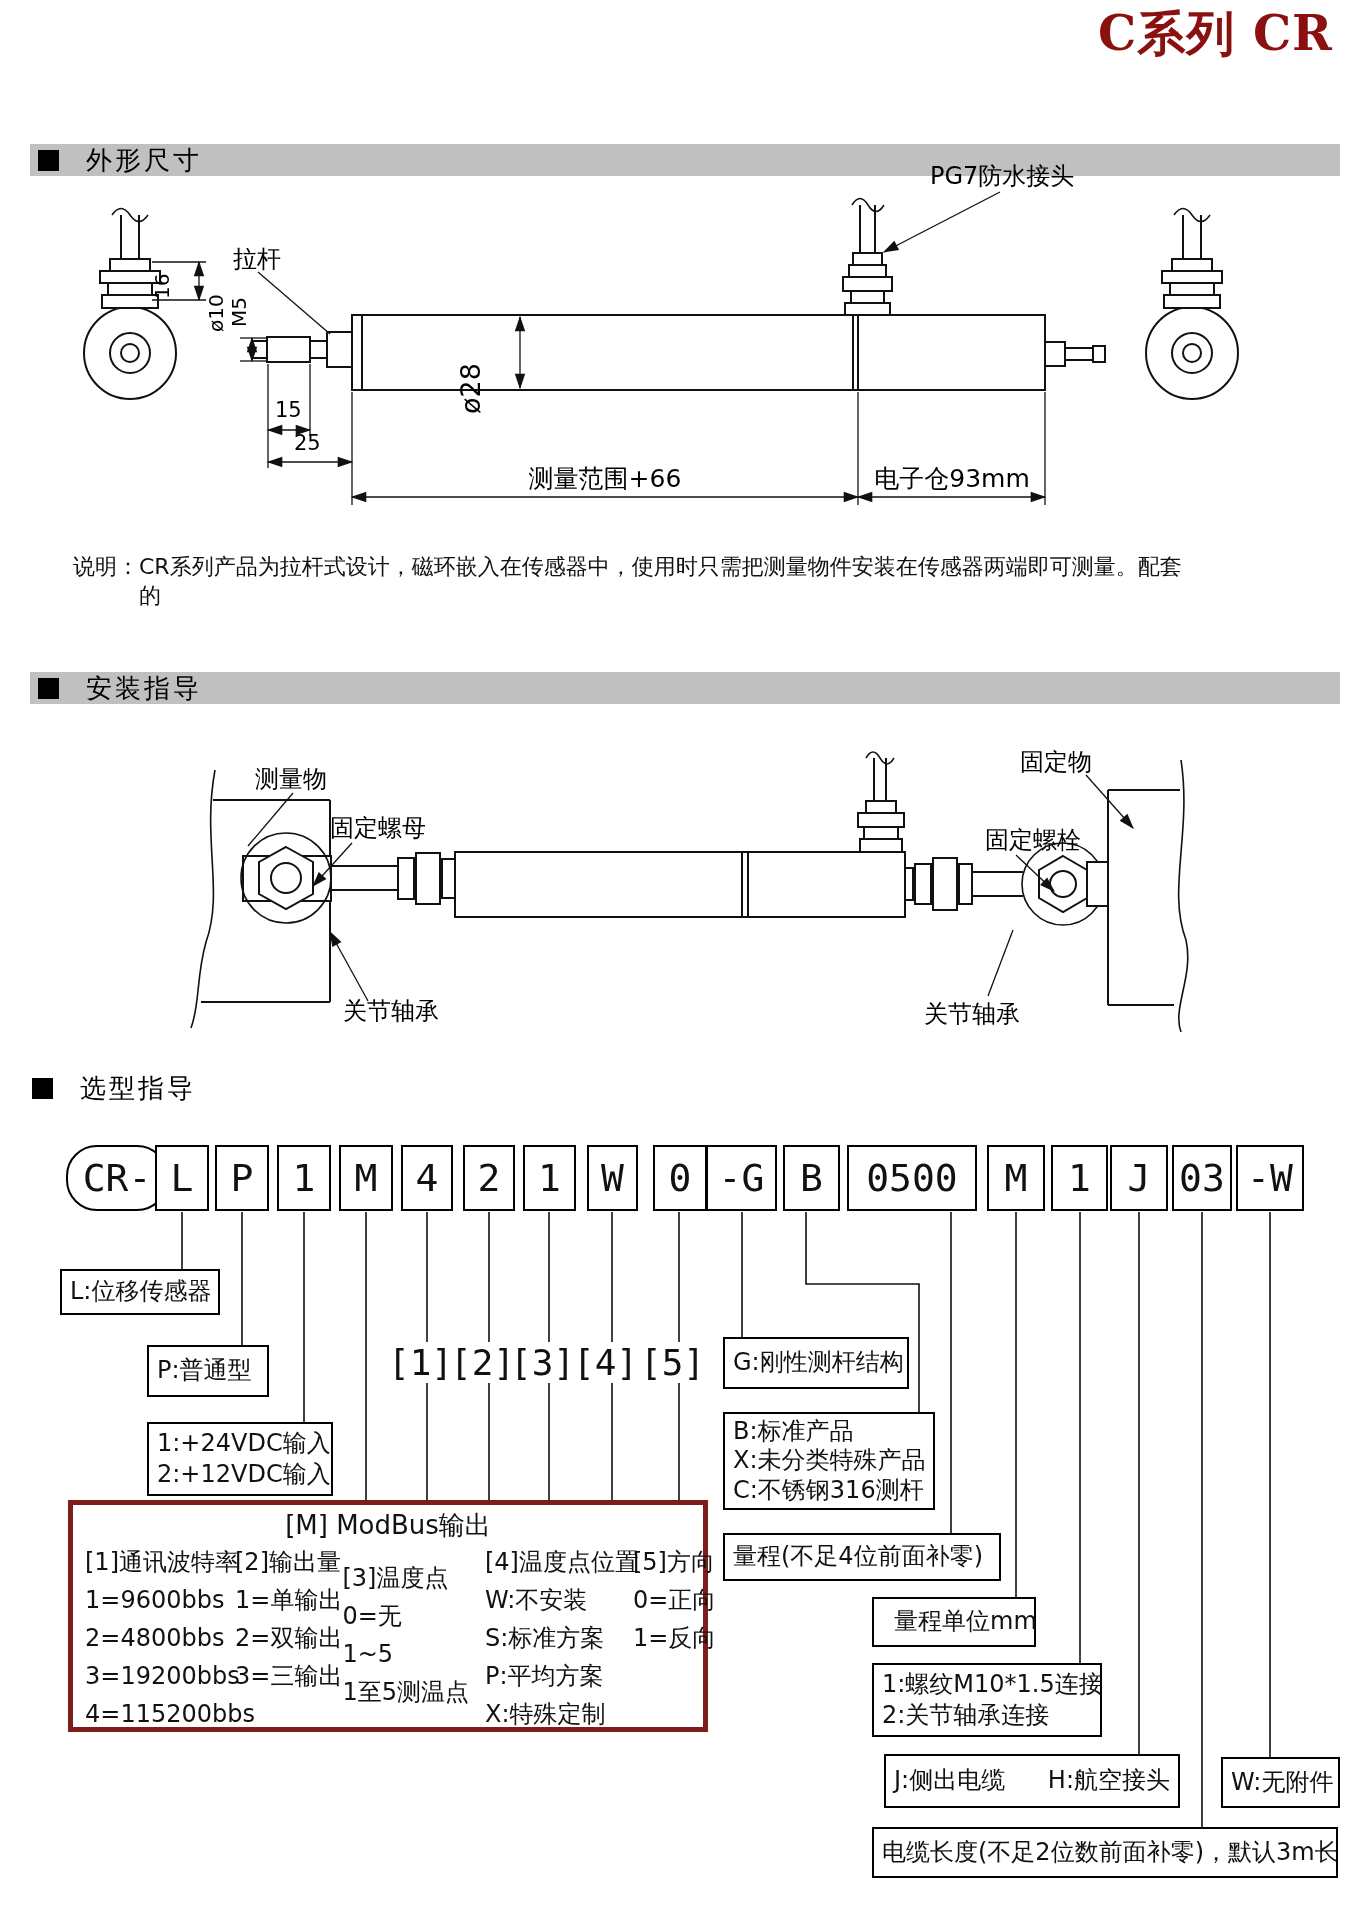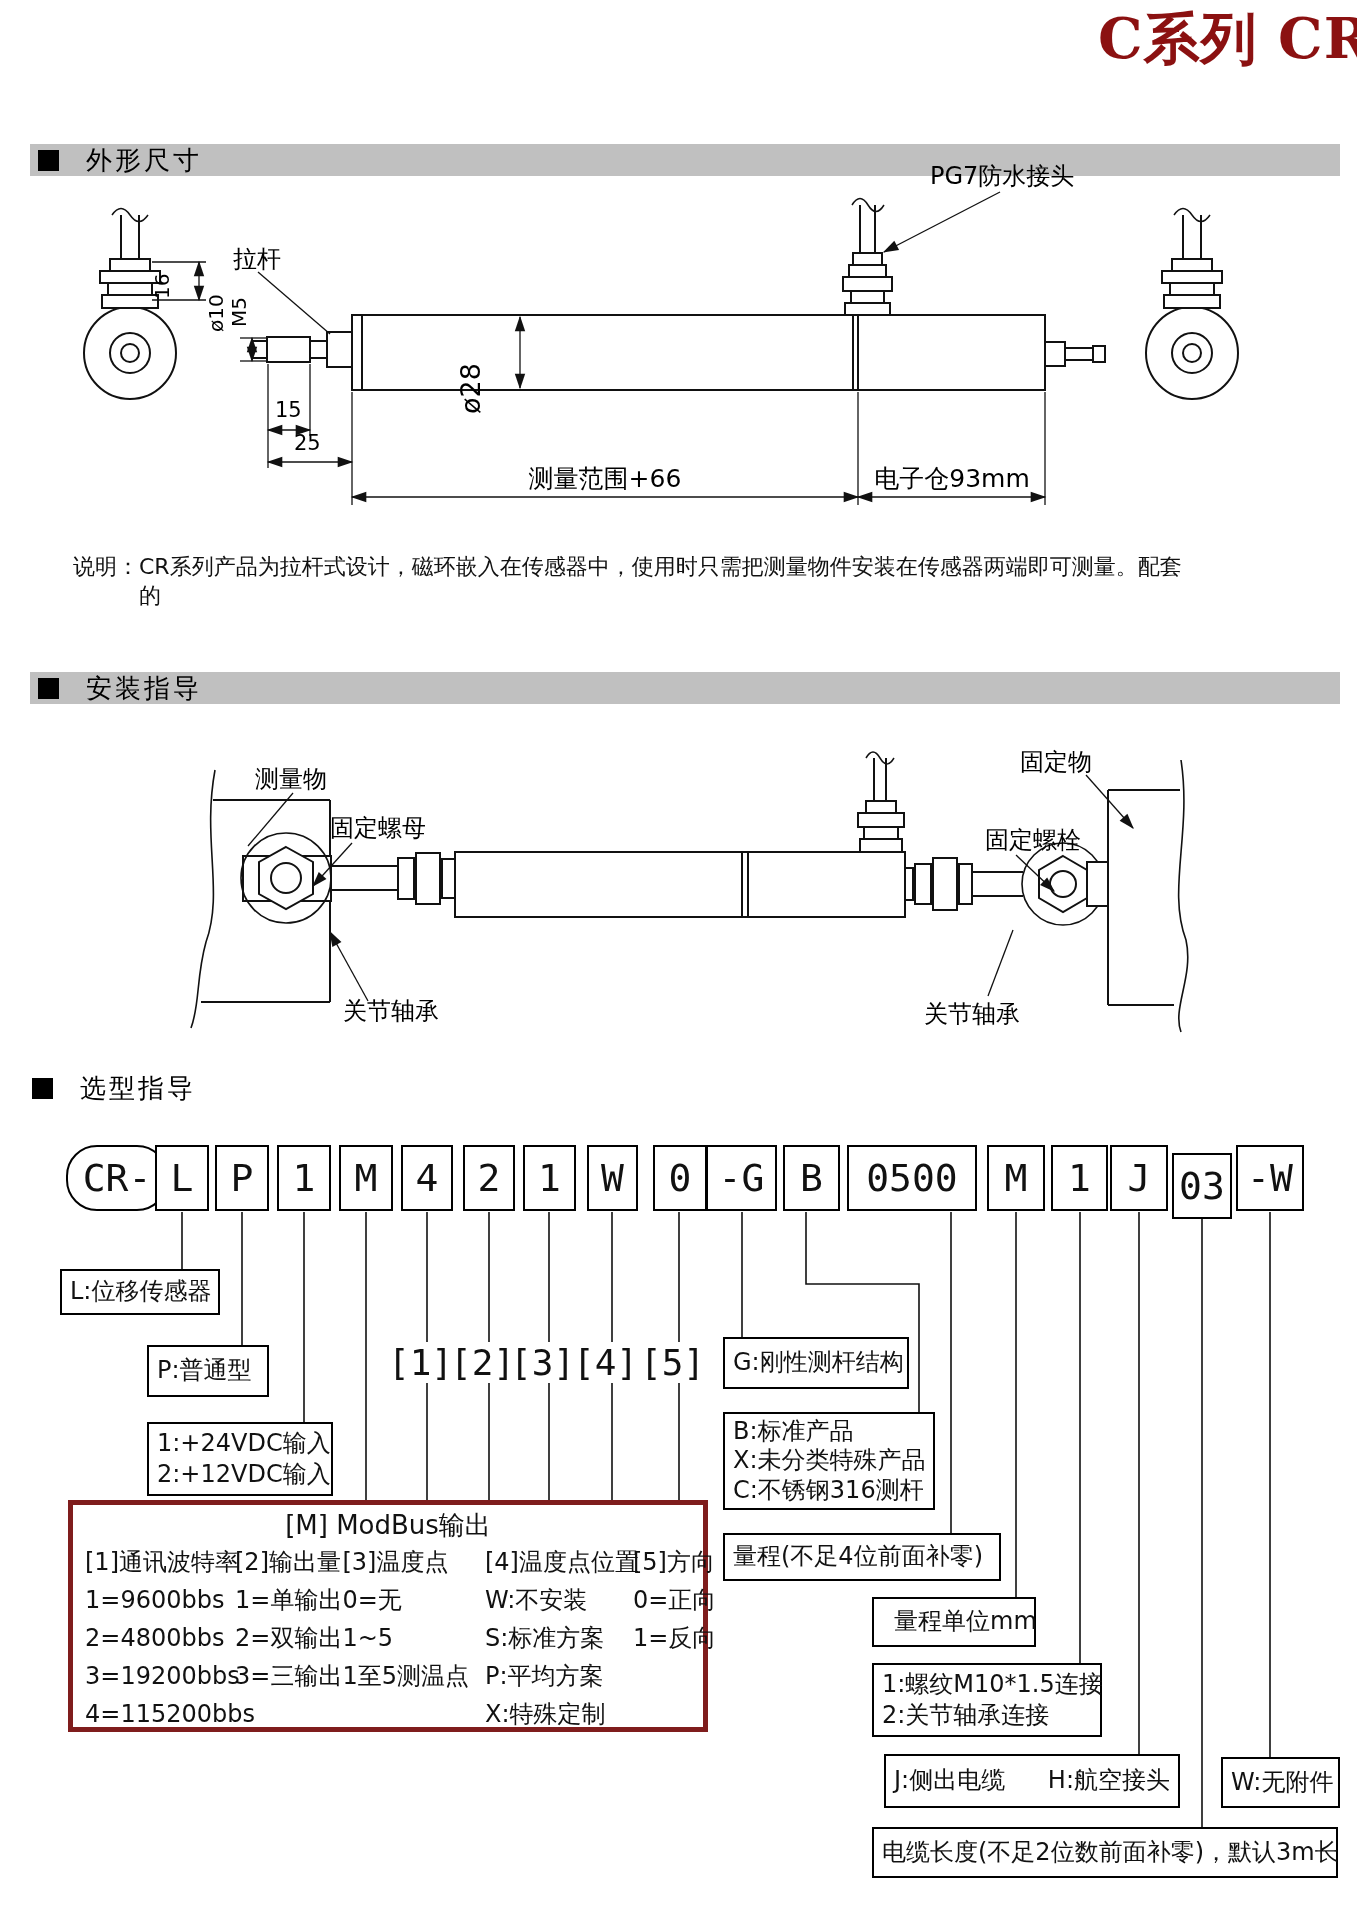--- a/index.html
+++ b/index.html
@@ -1,20 +1,20 @@
 <!DOCTYPE html>
 <html><head>
 <meta charset="utf-8">
 <style>
   html,body{margin:0;padding:0;background:#fff;}
   .page{position:relative;width:1357px;height:1920px;background:#fff;overflow:hidden;
         font-family:"DejaVu Sans",sans-serif;color:#111;}
   svg.linework{position:absolute;left:0;top:0;z-index:0;}
   .page-title{position:absolute;left:1098px;top:2px;width:250px;font-family:"DejaVu Serif",serif;
-              font-weight:bold;font-size:56px;letter-spacing:1px;white-space:nowrap;z-index:2;}
+              font-weight:bold;font-size:48px;letter-spacing:1px;white-space:nowrap;z-index:2;}
   .secbar{position:absolute;left:30px;width:1310px;height:32px;background:#c0c0c0;
           display:flex;align-items:center;padding-left:8px;box-sizing:border-box;z-index:2;}
   .sechead{position:absolute;display:flex;align-items:center;z-index:2;}
   .sq{width:21px;height:21px;background:#000;margin-right:27px;flex:0 0 auto;}
   .sectitle{font-size:26px;letter-spacing:3px;color:#000;white-space:nowrap;}
   .dlabel{position:absolute;font-size:24px;white-space:nowrap;z-index:2;color:#000;}
   .dsmall{font-size:20px;}
   .rot{transform:rotate(-90deg);transform-origin:left bottom;}
   .center-x{transform:translateX(-50%);}
   .note{position:absolute;left:73px;top:552px;display:flex;font-size:22px;line-height:29px;z-index:2;}
@@ -256,21 +256,21 @@
   <div class="codebox" style="left:463px;width:52px;">2</div>
   <div class="codebox" style="left:523px;width:53px;">1</div>
   <div class="codebox" style="left:587px;width:51px;">W</div>
   <div class="codebox" style="left:653px;width:54px;">0</div>
   <div class="codebox" style="left:706px;width:71px;">-G</div>
   <div class="codebox" style="left:783px;width:57px;">B</div>
   <div class="codebox" style="left:847px;width:130px;">0500</div>
   <div class="codebox" style="left:987px;width:58px;">M</div>
   <div class="codebox" style="left:1051px;width:57px;">1</div>
   <div class="codebox" style="left:1110px;width:58px;">J</div>
-  <div class="codebox" style="left:1172px;width:60px;margin-top:8px;">03</div>
+  <div class="codebox" style="left:1172px;width:60px;">03</div>
   <div class="codebox" style="left:1236px;width:68px;">-W</div>
 
   <span class="bracket" style="left:386px;">[1]</span>
   <span class="bracket" style="left:448px;">[2]</span>
   <span class="bracket" style="left:508px;">[3]</span>
   <span class="bracket" style="left:571px;">[4]</span>
   <span class="bracket" style="left:638px;">[5]</span>
 
   <div class="anno" style="left:60px;top:1269px;width:160px;height:46px;">
     <div>L:位移传感器</div>
@@ -292,21 +292,21 @@
         <div>2=4800bbs</div>
         <div>3=19200bbs</div>
         <div>4=115200bbs</div>
       </div>
       <div class="mcol" style="width:115px;">
         <div class="mhead">[2]输出量</div>
         <div>1=单输出</div>
         <div>2=双输出</div>
         <div>3=三输出</div>
       </div>
-      <div class="mcol" style="width:128px;">
+      <div class="mcol" style="width:128px;margin-top:16px;">
         <div class="mhead">[3]温度点</div>
         <div>0=无</div>
         <div>1~5</div>
         <div>1至5测温点</div>
       </div>
       <div class="mcol" style="width:148px;margin-left:16px;">
         <div class="mhead">[4]温度点位置</div>
         <div>W:不安装</div>
         <div>S:标准方案</div>
         <div>P:平均方案</div>

